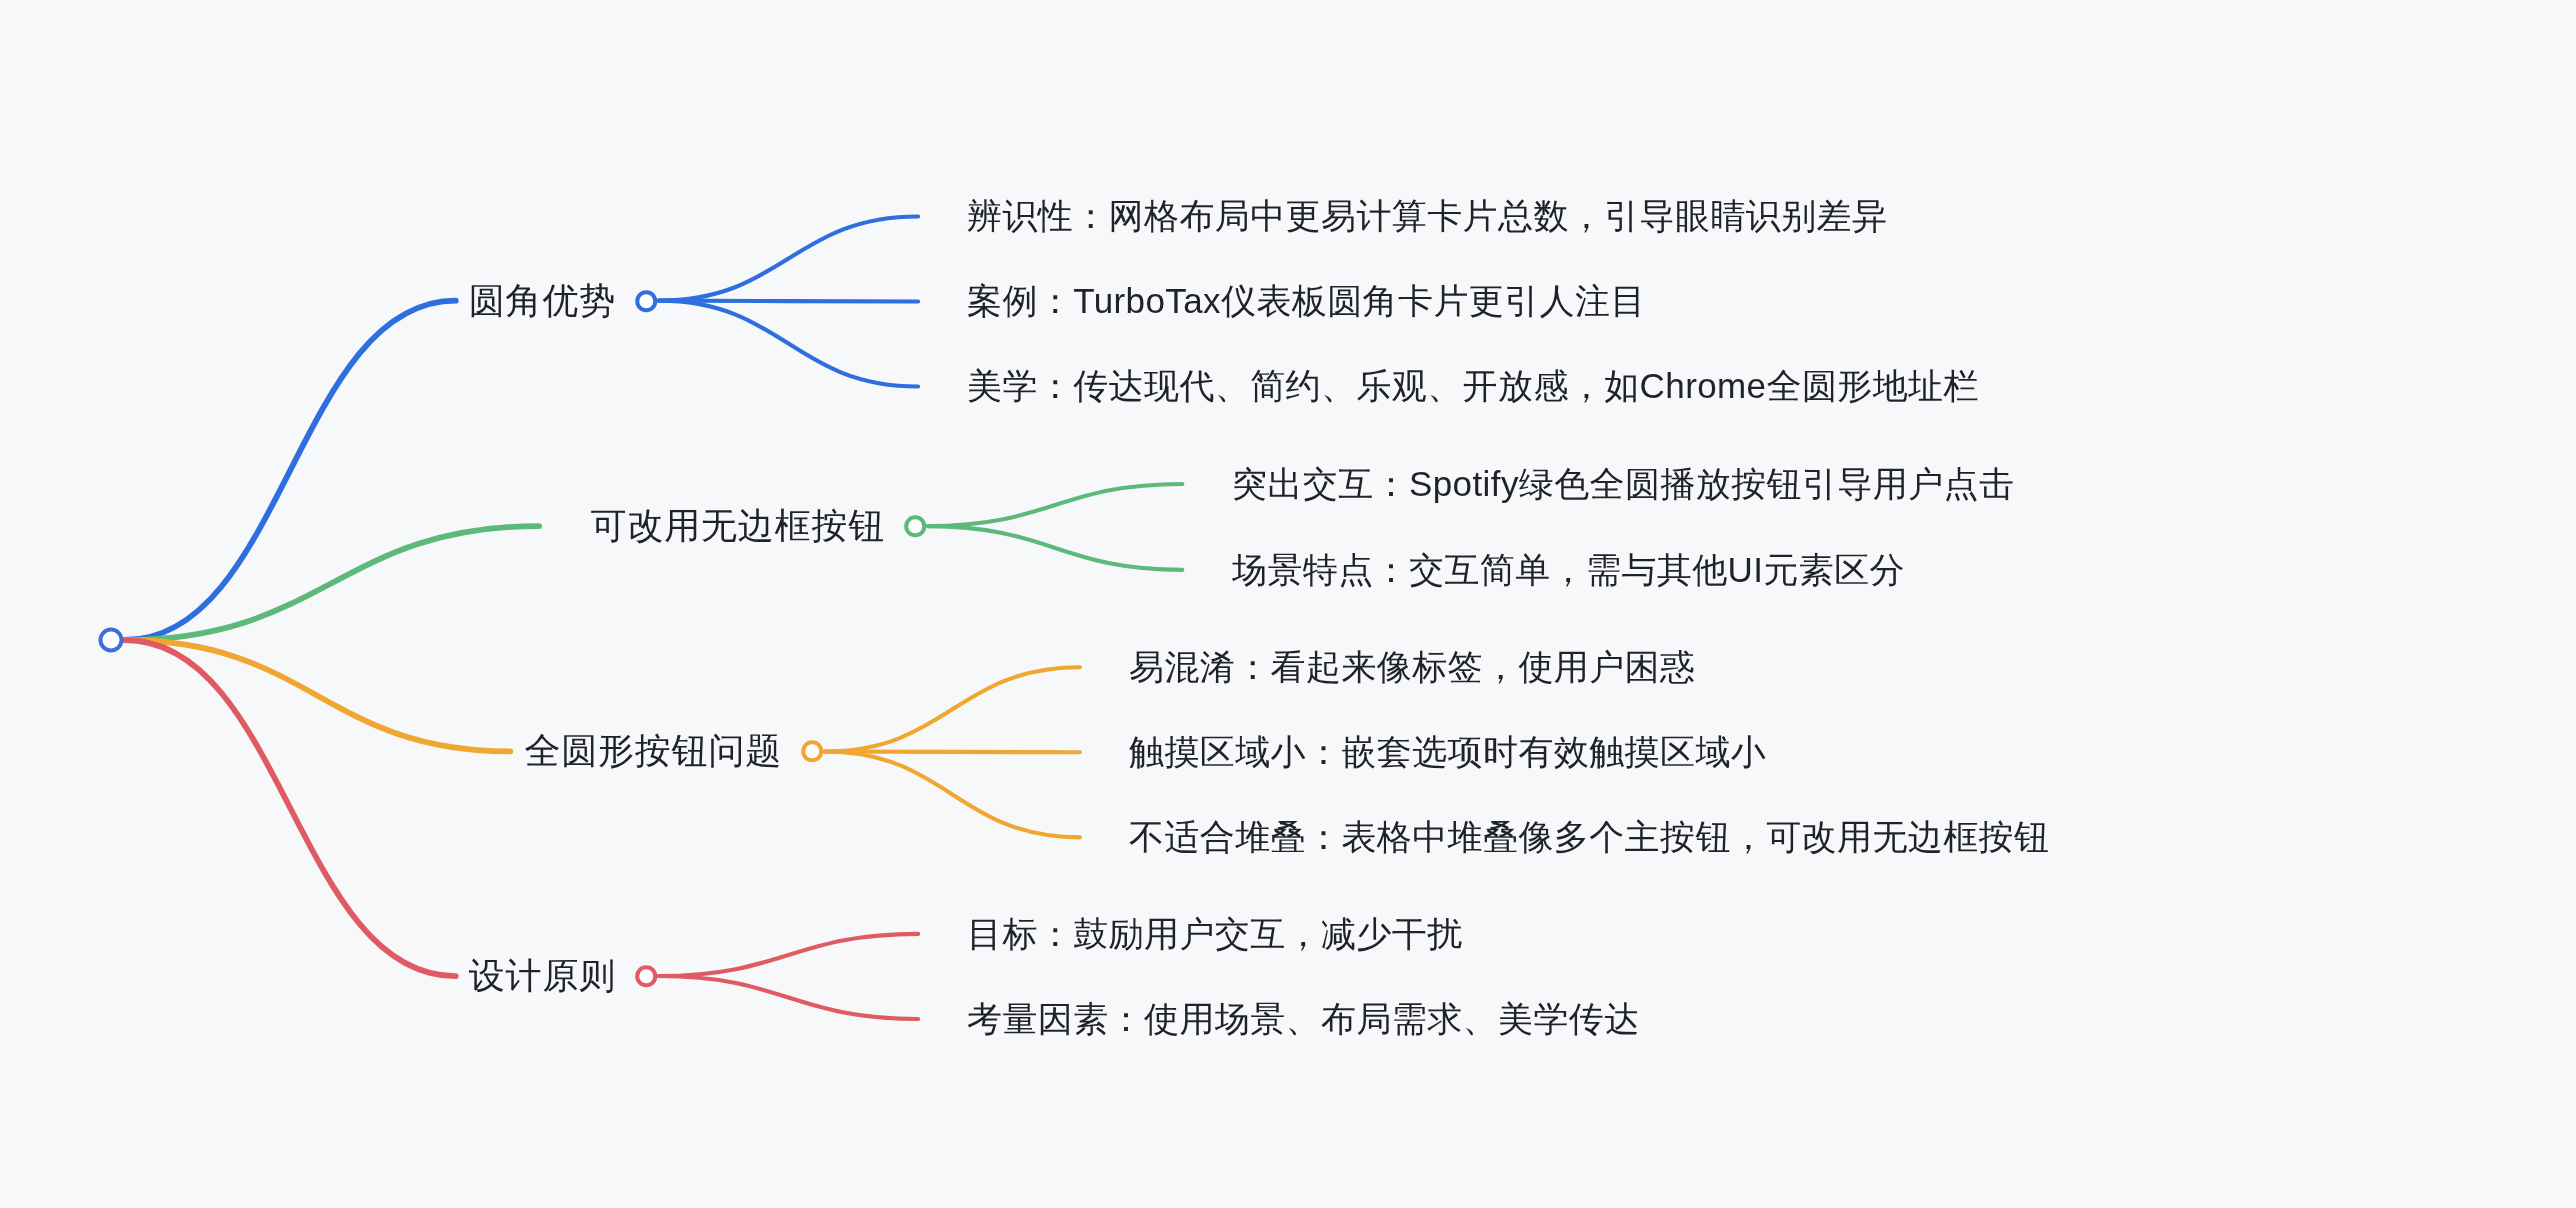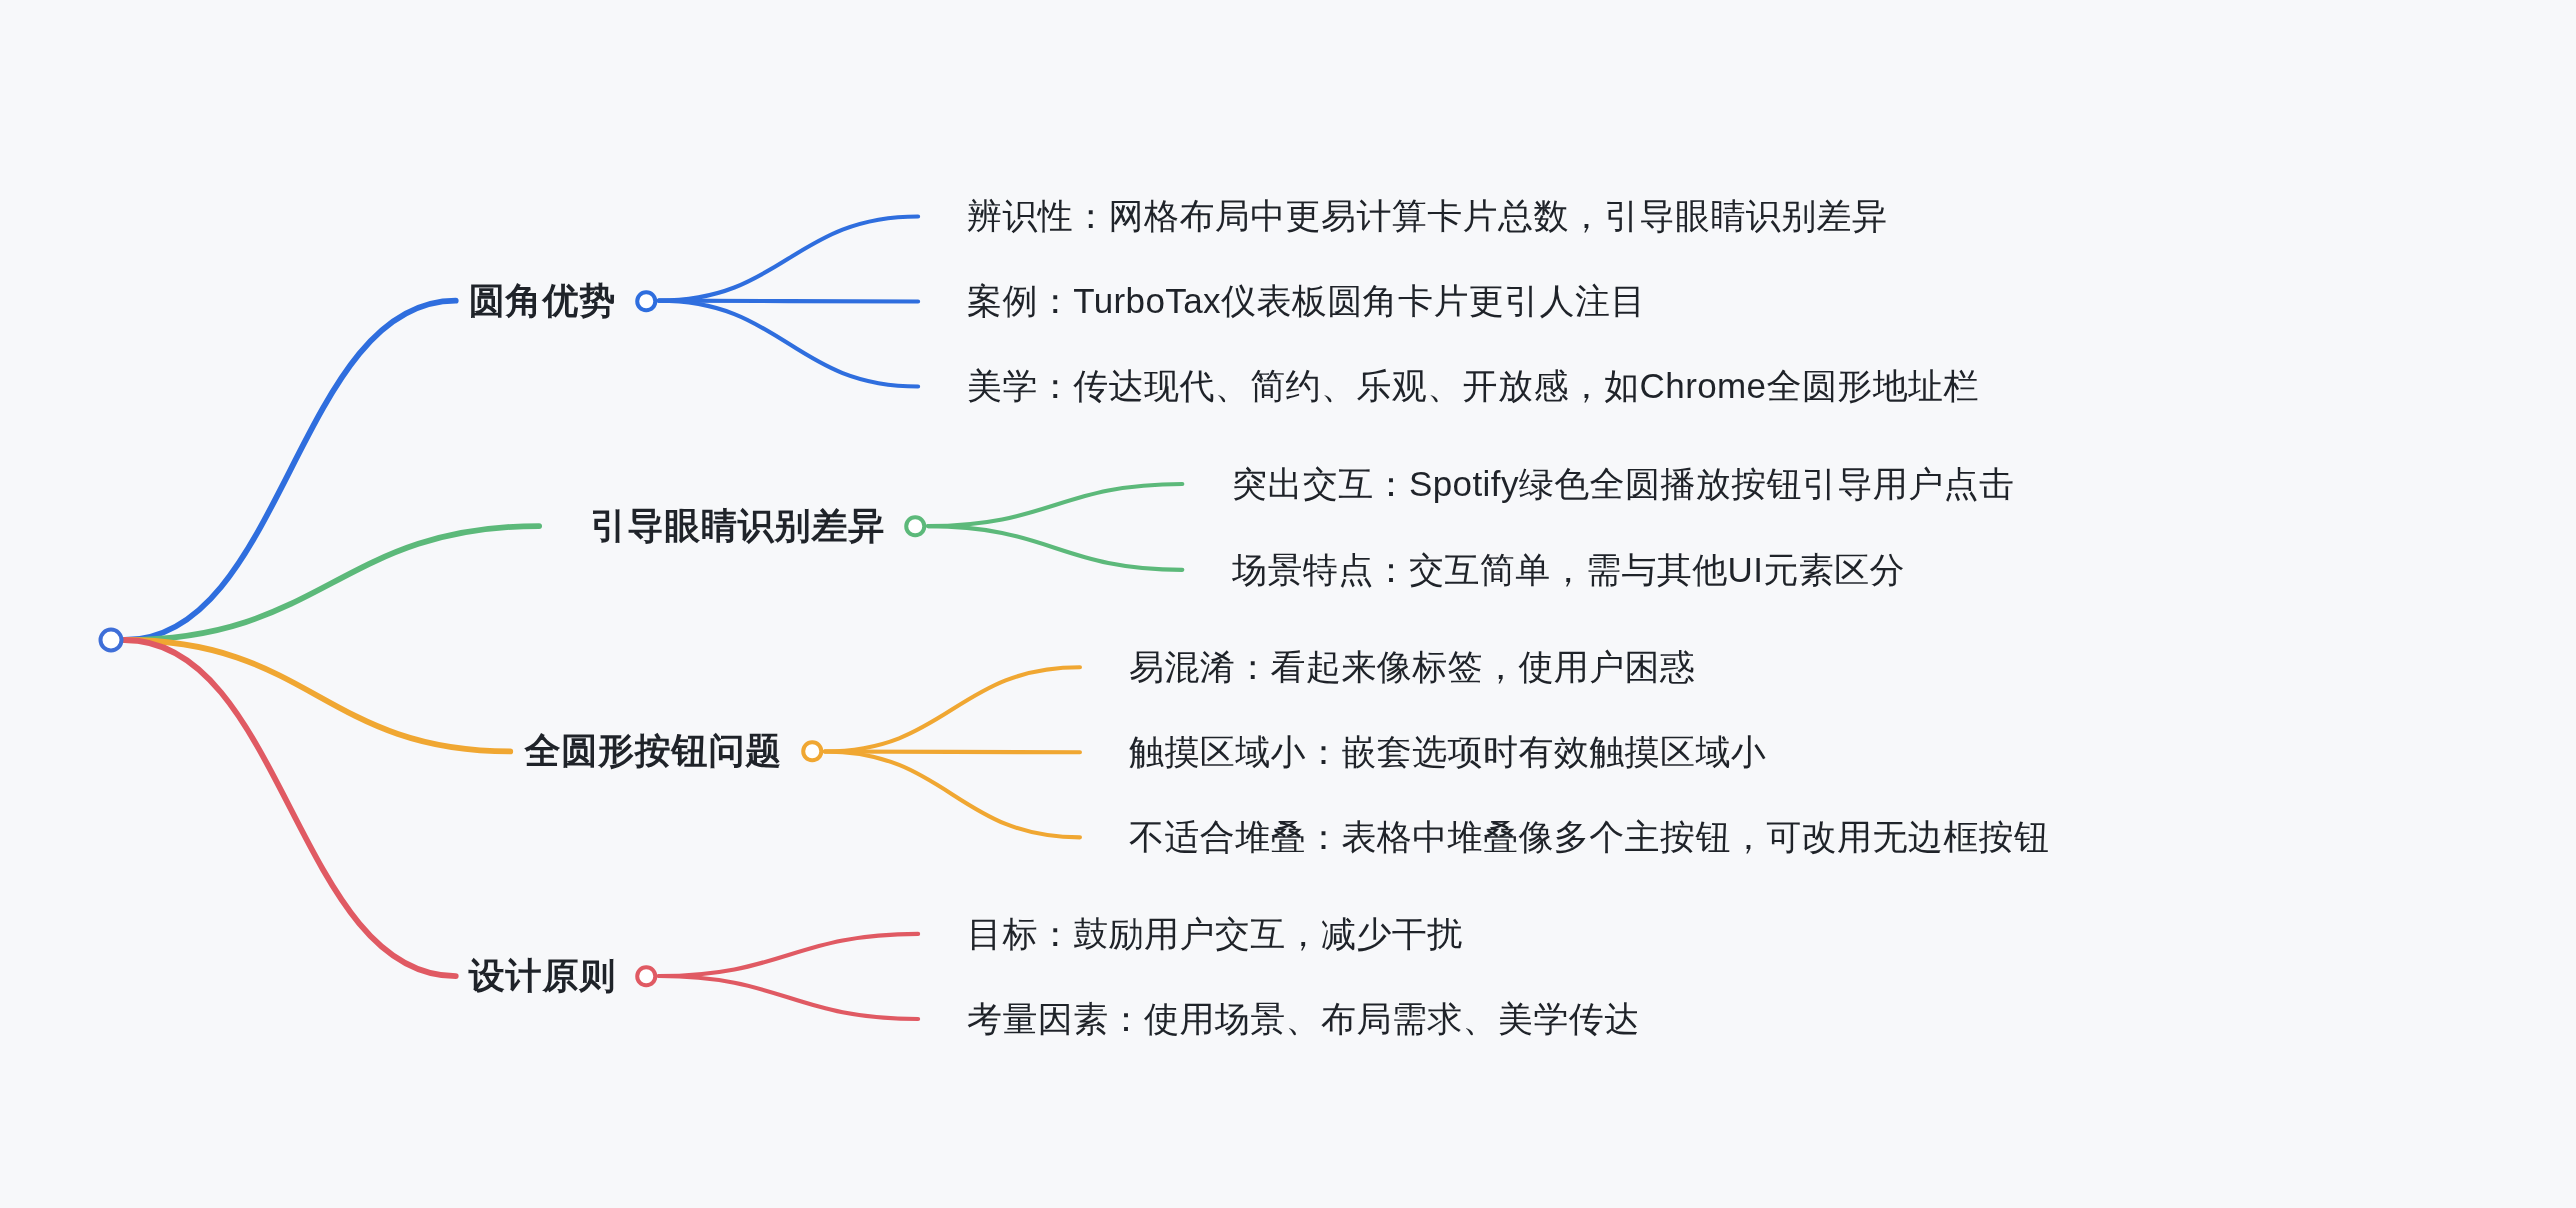--- a/index.html
+++ b/index.html
@@ -25,21 +25,21 @@
     width: 2576px;
     height: 1209px;
   }
   .node-label {
     position: absolute;
     white-space: nowrap;
     color: #1f2329;
     transform: translateY(-50%);
   }
   .branch-label {
-    font-weight: bold;
+    font-weight: normal;
     font-size: 36px;
     text-align: right;
     transform: translate(-100%, -50%);
     letter-spacing: 0.8px;
   }
   .leaf-label {
     font-size: 35px;
     letter-spacing: 0.4px;
     margin-left: 36px;
   }
@@ -82,21 +82,21 @@
       <path d="M 151 775 C 343.48 775, 359.52 1182, 552 1182" fill="none" stroke="#e05a63" stroke-width="7" stroke-linecap="round"></path>
       <path d="M 798 1182 C 948.72 1182, 961.28 1131, 1112 1131" fill="none" stroke="#e05a63" stroke-width="5" stroke-linecap="round"></path>
       <path d="M 798 1182 C 948.72 1182, 961.28 1234, 1112 1234" fill="none" stroke="#e05a63" stroke-width="5" stroke-linecap="round"></path>
     </svg>
 <div class="port root-port" style="left: 111px; top: 640px; border-color: rgb(63, 111, 216);"></div>
     <div class="node-label branch-label" style="left: 616px; top: 301px; color: rgb(31, 35, 41);">圆角优势</div>
     <div class="port branch-port" style="left: 646px; top: 301px; border-color: rgb(47, 110, 222);"></div>
     <div class="node-label leaf-label" style="left: 931px; top: 216px; color: rgb(31, 35, 41);">辨识性：网格布局中更易计算卡片总数，引导眼睛识别差异</div>
     <div class="node-label leaf-label" style="left: 931px; top: 301px; color: rgb(31, 35, 41); text-align: right;">案例：TurboTax仪表板圆角卡片更引人注目</div>
     <div class="node-label leaf-label" style="left: 931px; top: 386px; color: rgb(31, 35, 41);">美学：传达现代、简约、乐观、开放感，如Chrome全圆形地址栏</div>
-    <div class="node-label branch-label" style="left: 885px; top: 526px; color: rgb(31, 35, 41);">引导眼睛识别差异</div>
+    <div class="node-label branch-label" style="left: 885px; top: 526px; color: rgb(31, 35, 41);">可改用无边框按钮</div>
     <div class="port branch-port" style="left: 915px; top: 526px; border-color: rgb(92, 185, 122);"></div>
     <div class="node-label leaf-label" style="left: 1196px; top: 484px; color: rgb(31, 35, 41); text-align: right;">突出交互：Spotify绿色全圆播放按钮引导用户点击</div>
     <div class="node-label leaf-label" style="left: 1196px; top: 570px; color: rgb(31, 35, 41);">场景特点：交互简单，需与其他UI元素区分</div>
     <div class="node-label branch-label" style="left: 782px; top: 751px; color: rgb(31, 35, 41);">全圆形按钮问题</div>
     <div class="port branch-port" style="left: 812px; top: 751px; border-color: rgb(240, 167, 50);"></div>
     <div class="node-label leaf-label" style="left: 1093px; top: 752px; color: rgb(31, 35, 41);">触摸区域小：嵌套选项时有效触摸区域小</div>
     <div class="node-label leaf-label" style="left: 1093px; top: 667px; color: rgb(31, 35, 41);">易混淆：看起来像标签，使用户困惑</div>
     <div class="node-label leaf-label" style="left: 1093px; top: 837px; color: rgb(31, 35, 41);">不适合堆叠：表格中堆叠像多个主按钮，可改用无边框按钮</div>
     <div class="node-label branch-label" style="left: 616px; top: 976px; color: rgb(31, 35, 41);">设计原则</div>
     <div class="port branch-port" style="left: 646px; top: 976px; border-color: rgb(224, 90, 99);"></div>

